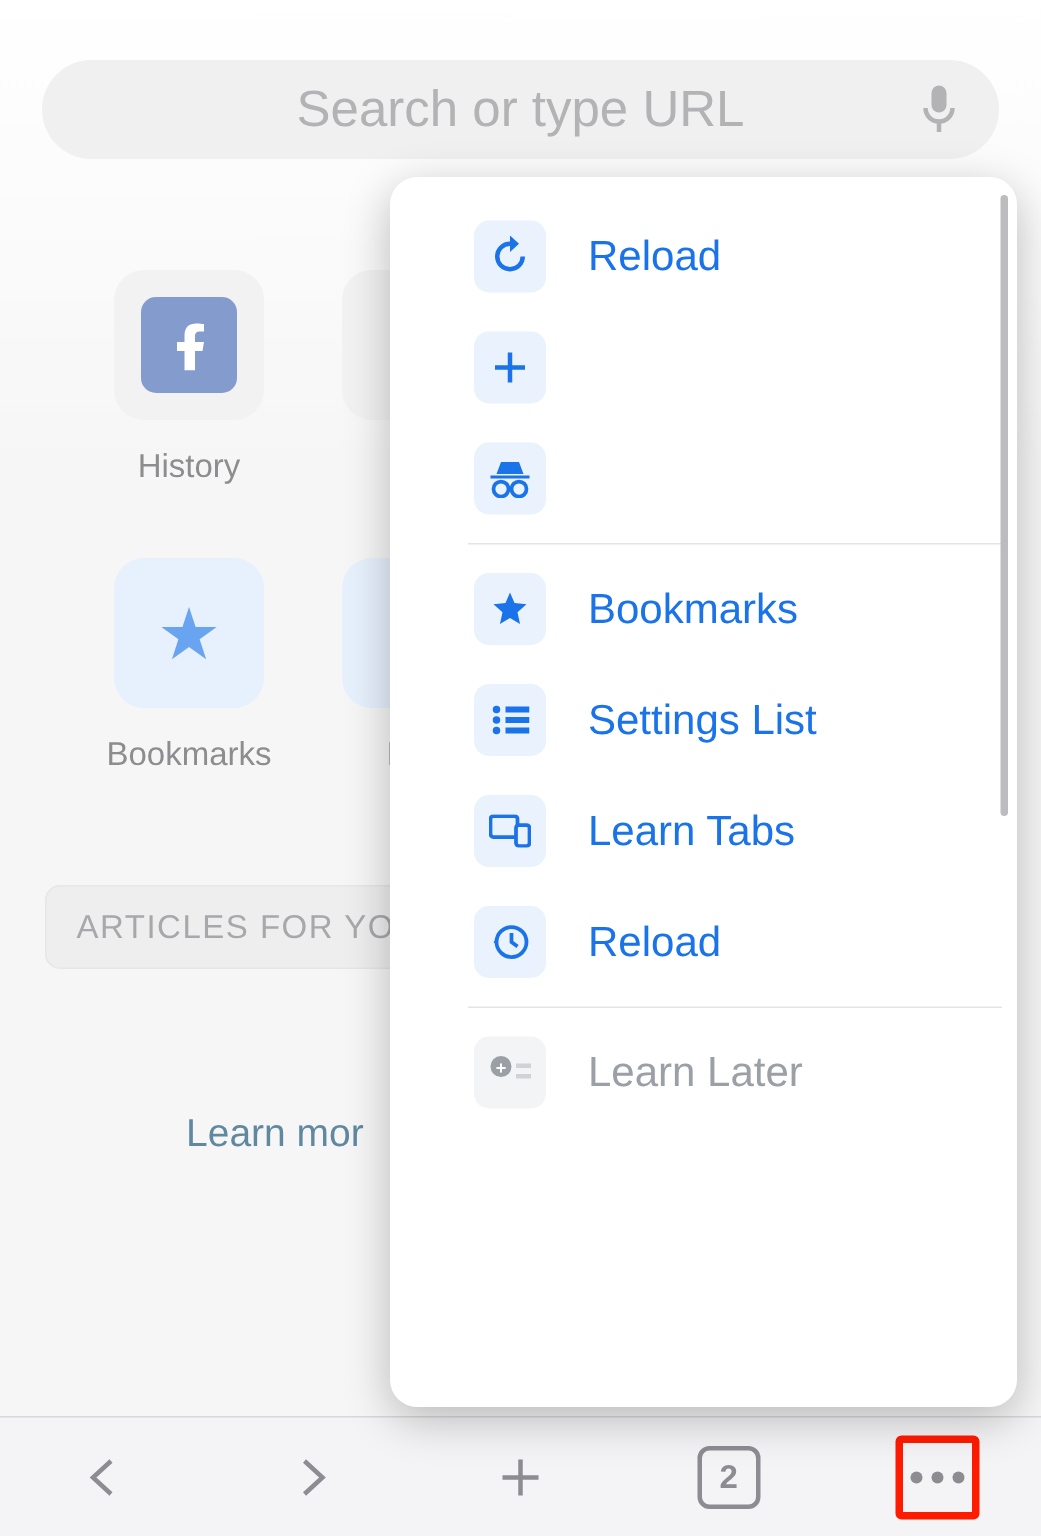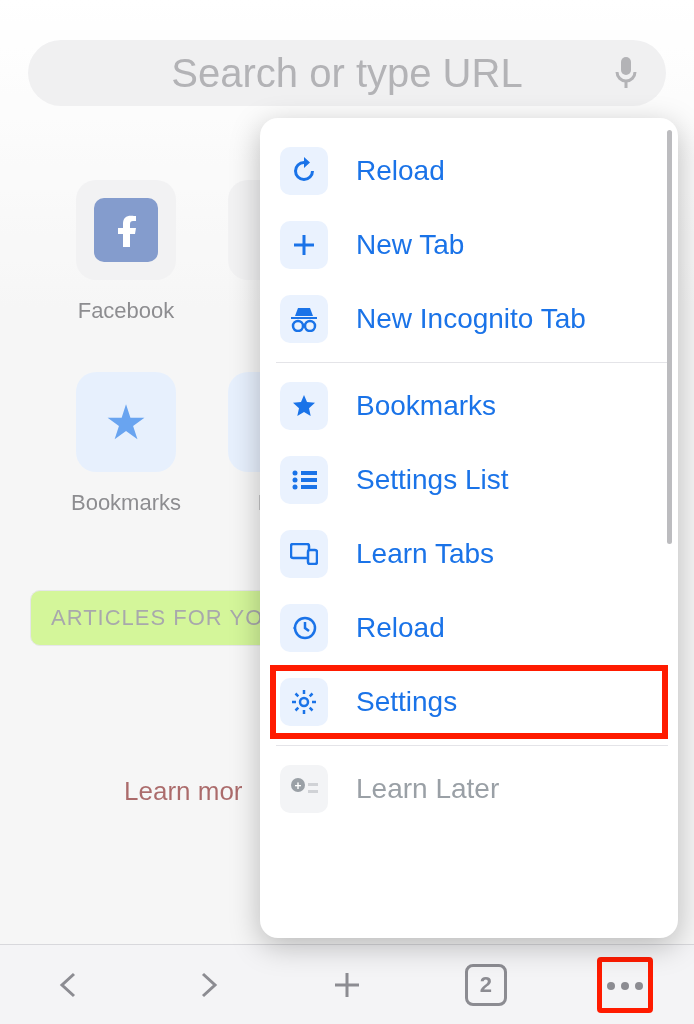--- a/index.html
+++ b/index.html
@@ -13,21 +13,21 @@
       position:absolute; inset:0;
       background:rgba(255,255,255,0.35);
       z-index:5; pointer-events:none;
     }
     
     .search-bar {
       position:absolute; left:28px; right:28px; top:40px;
       height:66px; border-radius:33px;
       background:#e8e8ea;
       display:flex; align-items:center; justify-content:center;
-      color:#8a8a8f; font-size:40px;
+      color:#8a8a8f; font-size:34px;
     }
     .search-bar .mic-icon { position:absolute; right:28px; }
     
     .shortcut {
       position:absolute; width:140px; text-align:center;
       color:#505055; font-size:22px;
     }
     .shortcut .tile {
       width:100px; height:100px; border-radius:20px;
       background:#ebebed; margin:0 auto 18px;
@@ -36,25 +36,25 @@
     .shortcut .tile .star { color:#1a73e8; font-size:48px; }
     .sc1 { left:56px; top:180px; }
     .sc2 { left:208px; top:180px; }
     .sc3 { left:56px; top:372px; }
     .sc4 { left:208px; top:372px; }
     
     .articles-chip {
       position:absolute; left:30px; top:590px;
       border:1px solid #d9d9de; border-radius:10px;
       padding:14px 20px; color:#7a7a80; font-size:22px;
-      letter-spacing:1px; background:#bef264;
+      letter-spacing:1px; background:#e5e5e5;
     }
     .learn-more {
       position:absolute; left:124px; top:740px;
-      color:#7f1d1d; font-size:26px;margin-top:36px;
+      color:#0c4a6e; font-size:26px;
     }
     
     .toolbar {
       position:absolute; left:0; right:0; bottom:0; height:80px;
       border-top:1px solid #d8d8dc; background:#f4f4f6;
       display:flex; align-items:center; justify-content:space-around;
       z-index:20;
     }
     .toolbar .tb-btn { color:#8c8c92; position:relative; width:56px; height:56px; display:flex; align-items:center; justify-content:center; }
     .tabs-box {
@@ -69,21 +69,21 @@
       position:absolute; left:260px; top:118px;
       width:418px; height:820px;
       background:#fff; border-radius:18px;
       box-shadow:0 8px 30px rgba(0,0,0,0.25);
       z-index:30; overflow:hidden;
     }
     .popup-scrollbar {
       position:absolute; right:6px; top:12px; width:5px; height:414px;
       background:#bcbcbf; border-radius:3px;
     }
-    .popup-inner { padding:16px 10px 0 16px; }
+    .popup-inner { padding:16px 10px 0 16px;margin-left:36px; }
     .menu-item {
       display:flex; align-items:center;
       height:74px; color:#1a73e8; font-size:28px;
       padding-left:4px;
     }
     .menu-item .icon-box {
       width:48px; height:48px; border-radius:10px;
       background:#eaf2fe; display:flex; align-items:center; justify-content:center;
       margin-right:28px; flex-shrink:0;
     }
@@ -115,21 +115,21 @@
 </div>
 
 <div class="shortcut sc1">
   <div class="tile">
       <div class="fb-tile">
         <svg width="34" height="34" viewBox="0 0 34 34">
           <path d="M21 34V21h5l1-6h-6v-4c0-2 1-3 3-3h3V3c-1 0-3-0.3-5-0.3C17 2.7 14 5 14 11v4H9v6h5v13h7z" fill="#fff"></path>
         </svg>
       </div>
     </div>
-  <span>Facebook</span>
+  <span>History</span>
 </div>
 <div class="shortcut sc2">
   <div class="tile"></div>
   <span>Yo</span>
 </div>
 <div class="shortcut sc3">
   <div class="tile" style="background:#dbe9fc;">
       <span class="star">★</span>
     </div>
   <span>Bookmarks</span>
@@ -158,33 +158,31 @@
       </div>
       <span>Reload</span>
     </div>
     <div class="menu-item">
       <div class="icon-box">
         <svg width="26" height="26" viewBox="0 0 26 26">
             <line x1="13" y1="3" x2="13" y2="23" stroke="#1a73e8" stroke-width="3"></line>
             <line x1="3" y1="13" x2="23" y2="13" stroke="#1a73e8" stroke-width="3"></line>
           </svg>
       </div>
-      <span>New Tab</span>
     </div>
     <div class="menu-item">
       <div class="icon-box">
         <svg width="30" height="26" viewBox="0 0 30 26">
             <path d="M6 10L9 2h12l3 8H6z" fill="#1a73e8"></path>
             <line x1="2" y1="12" x2="28" y2="12" stroke="#1a73e8" stroke-width="2"></line>
             <circle cx="9" cy="20" r="5" fill="none" stroke="#1a73e8" stroke-width="2.5"></circle>
             <circle cx="21" cy="20" r="5" fill="none" stroke="#1a73e8" stroke-width="2.5"></circle>
             <line x1="14" y1="20" x2="16" y2="20" stroke="#1a73e8" stroke-width="2"></line>
           </svg>
       </div>
-      <span>New Incognito Tab</span>
     </div>
 
     <div class="divider"></div>
 
     <div class="menu-item">
       <div class="icon-box">
         <svg width="26" height="26" viewBox="0 0 26 26">
             <path d="M13 2l3 7 8 .8-6 5.4 1.7 7.8L13 19l-6.7 4 1.7-7.8-6-5.4 8-.8z" fill="#1a73e8"></path>
           </svg>
       </div>
@@ -215,29 +213,20 @@
     <div class="menu-item">
       <div class="icon-box">
         <svg width="26" height="26" viewBox="0 0 26 26">
             <circle cx="14" cy="13" r="10" fill="none" stroke="#1a73e8" stroke-width="2.5"></circle>
             <polyline points="14,7 14,13 18,16" fill="none" stroke="#1a73e8" stroke-width="2.5"></polyline>
             <path d="M2 13l3-3v6z" fill="#1a73e8"></path>
           </svg>
       </div>
       <span>Reload</span>
     </div>
-    <div class="menu-item settings-highlight">
-      <div class="icon-box">
-        <svg width="28" height="28" viewBox="0 0 28 28">
-            <circle cx="14" cy="14" r="4" fill="none" stroke="#1a73e8" stroke-width="2.5"></circle>
-            <path d="M14 2v4M14 22v4M2 14h4M22 14h4M5.5 5.5l2.8 2.8M19.7 19.7l2.8 2.8M5.5 22.5l2.8-2.8M19.7 8.3l2.8-2.8" stroke="#1a73e8" stroke-width="2.5"></path>
-          </svg>
-      </div>
-      <span>Settings</span>
-    </div>
 
     <div class="divider"></div>
 
     <div class="menu-item disabled">
       <div class="icon-box">
         <svg width="28" height="24" viewBox="0 0 28 24">
             <circle cx="8" cy="8" r="7" fill="#9aa0a6"></circle>
             <text x="8" y="13" text-anchor="middle" font-size="12" fill="#fff" font-weight="bold">+</text>
             <rect x="18" y="6" width="10" height="3" fill="#d0d2d6"></rect>
             <rect x="18" y="13" width="10" height="3" fill="#d0d2d6"></rect>

